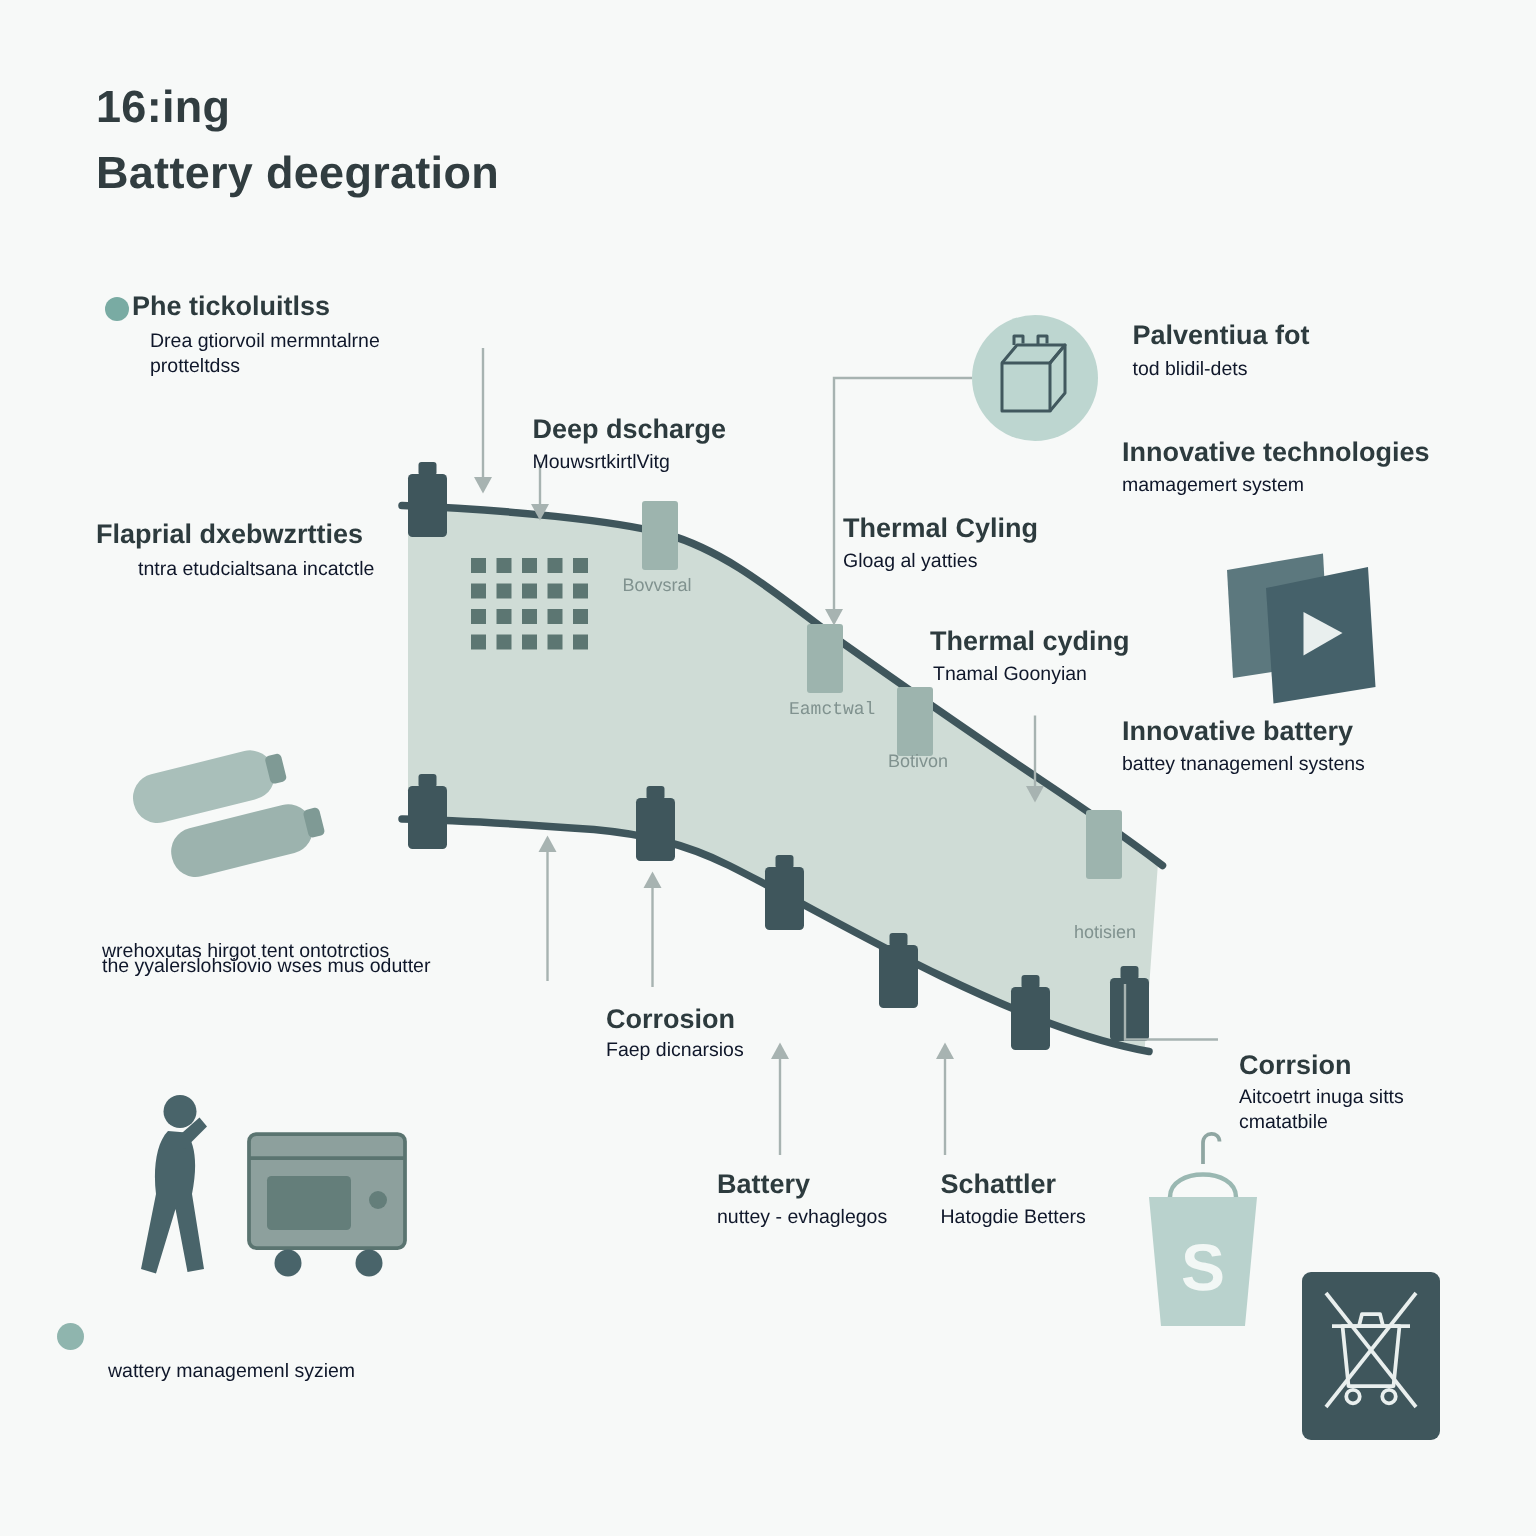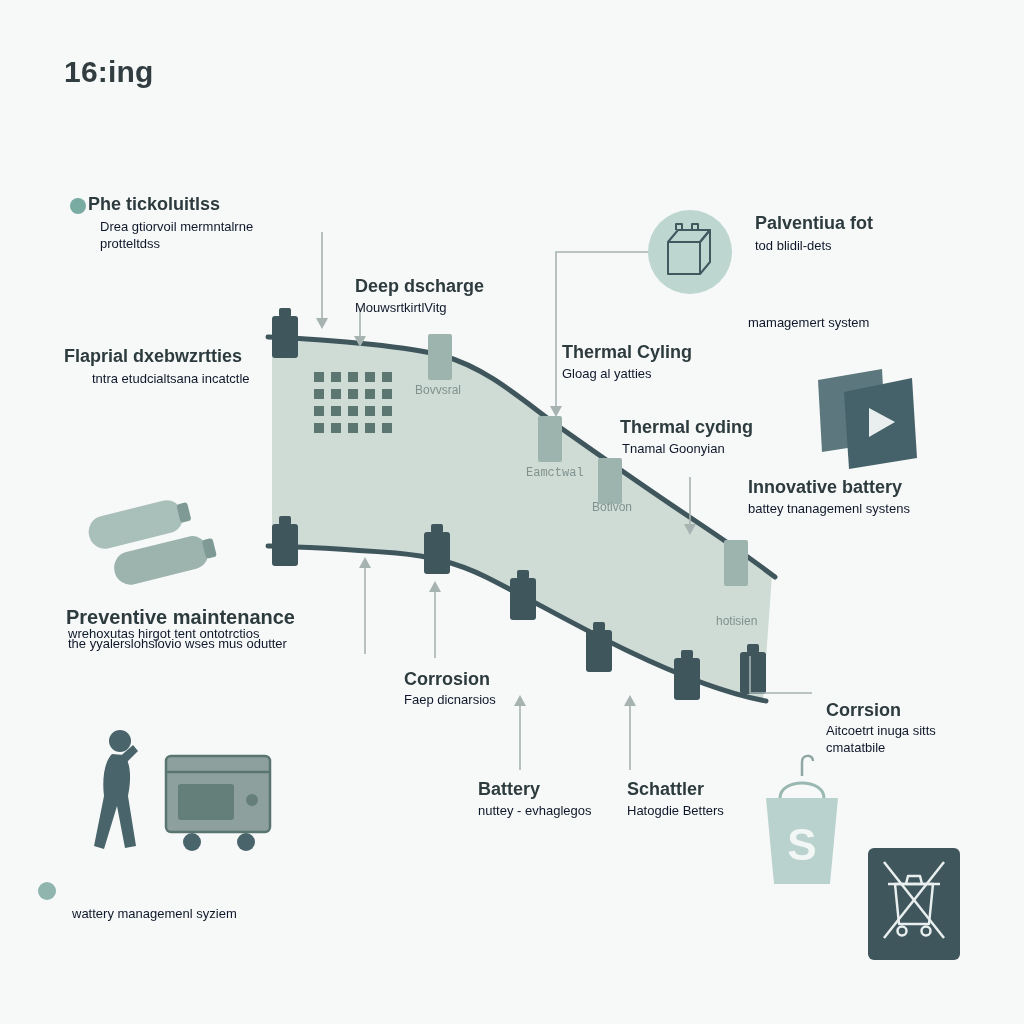--- a/index.html
+++ b/index.html
@@ -155,46 +155,47 @@
         <path d="M906 884 L908 876 L920 876 L922 884"></path>
         <circle cx="902" cy="931" r="4.5"></circle>
         <circle cx="926" cy="931" r="4.5"></circle>
         <line x1="884" y1="862" x2="944" y2="938"></line>
         <line x1="944" y1="862" x2="884" y2="938"></line>
       </g>
     </g>
   </svg>
 
   <div class="abs title-line" style="left:64px;top:55px;">16:ing</div>
+  <div class="abs title-line" style="left:64px;top:99px;">Battery deegration</div>
 
   <div class="abs h" style="left:88px;top:194px;">Phe tickoluitlss</div>
   <div class="abs sub" style="left:100px;top:219px;">Drea gtiorvoil mermntalrne</div>
   <div class="abs sub" style="left:100px;top:236px;">protteltdss</div>
 
   <div class="abs h" style="left:64px;top:346px;">Flaprial dxebwzrtties</div>
   <div class="abs sub" style="left:64px;top:371px;margin-left:28px;">tntra etudcialtsana incatctle</div>
 
   <div class="abs h" style="left:355px;top:276px;">Deep dscharge</div>
   <div class="abs sub" style="left:355px;top:300px;">MouwsrtkirtlVitg</div>
 
   <div class="abs h" style="left:755px;top:213px;">Palventiua fot</div>
   <div class="abs sub" style="left:755px;top:238px;">tod blidil-dets</div>
 
+  <div class="abs h" style="left:748px;top:291px;">Innovative technologies</div>
   <div class="abs sub" style="left:748px;top:315px;">mamagemert system</div>
 
   <div class="abs h" style="left:562px;top:342px;">Thermal Cyling</div>
   <div class="abs sub" style="left:562px;top:366px;">Gloag al yatties</div>
 
   <div class="abs h" style="left:620px;top:417px;">Thermal cyding</div>
   <div class="abs sub" style="left:622px;top:441px;">Tnamal Goonyian</div>
 
   <div class="abs h" style="left:748px;top:477px;">Innovative battery</div>
   <div class="abs sub" style="left:748px;top:501px;">battey tnanagemenl systens</div>
 
-  <div class="abs h-lg" style="left:66px;top:606px;">Preventive maintenance</div>
   <div class="abs sub" style="left:68px;top:636px;">the yyalerslohsiovio wses mus odutter</div>
   <div class="abs sub" style="left:68px;top:626px;text-align:right;">wrehoxutas hirgot tent ontotrctios</div>
 
   <div class="abs h" style="left:404px;top:669px;">Corrosion</div>
   <div class="abs sub" style="left:404px;top:692px;">Faep dicnarsios</div>
 
   <div class="abs h" style="left:478px;top:779px;">Battery</div>
   <div class="abs sub" style="left:478px;top:803px;">nuttey - evhaglegos</div>
 
   <div class="abs h" style="left:627px;top:779px;">Schattler</div>

